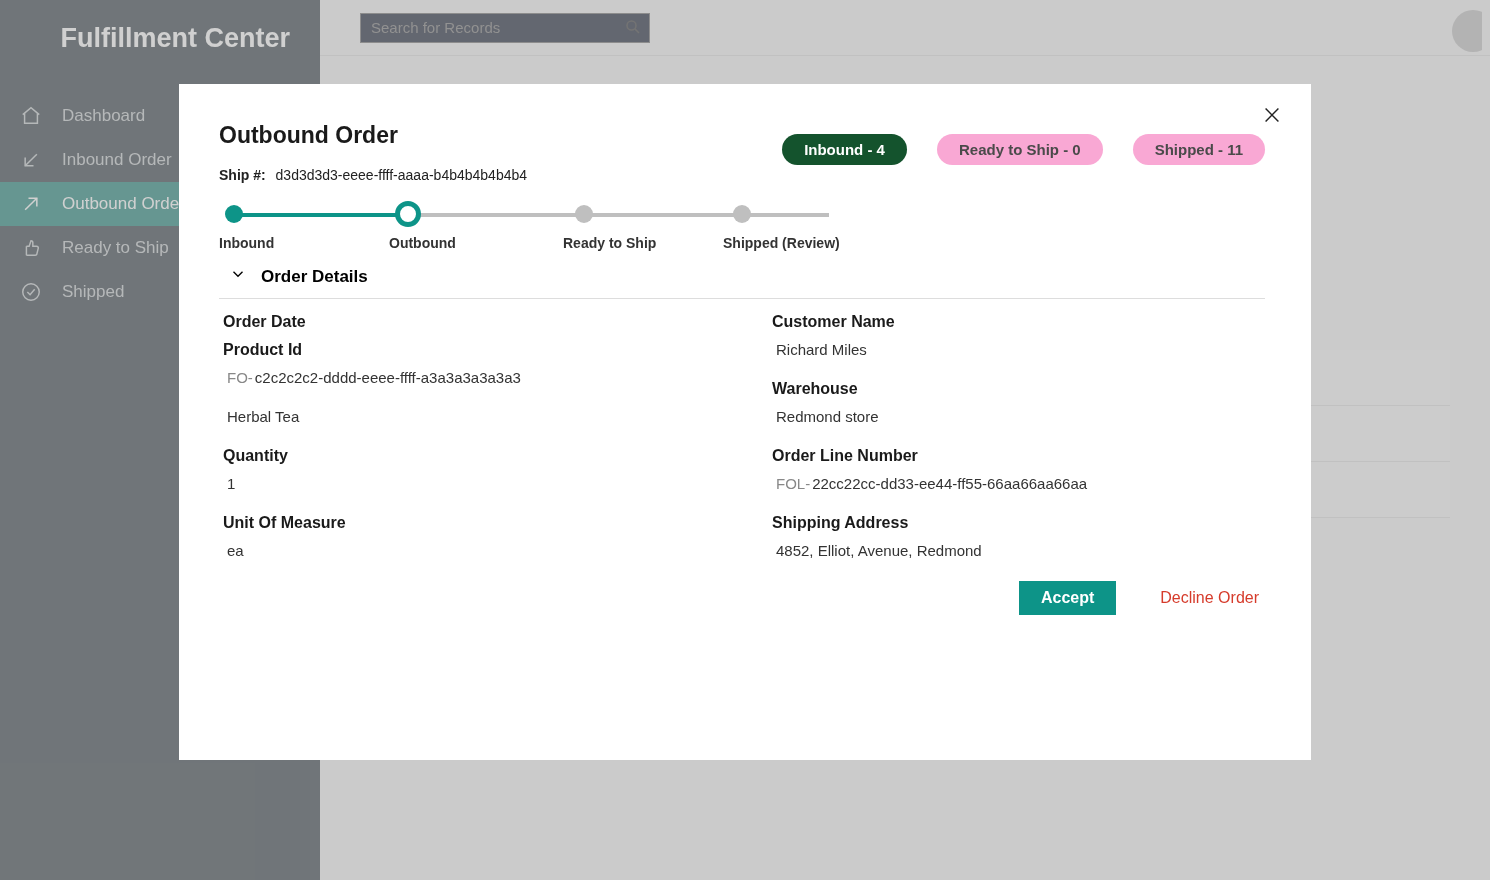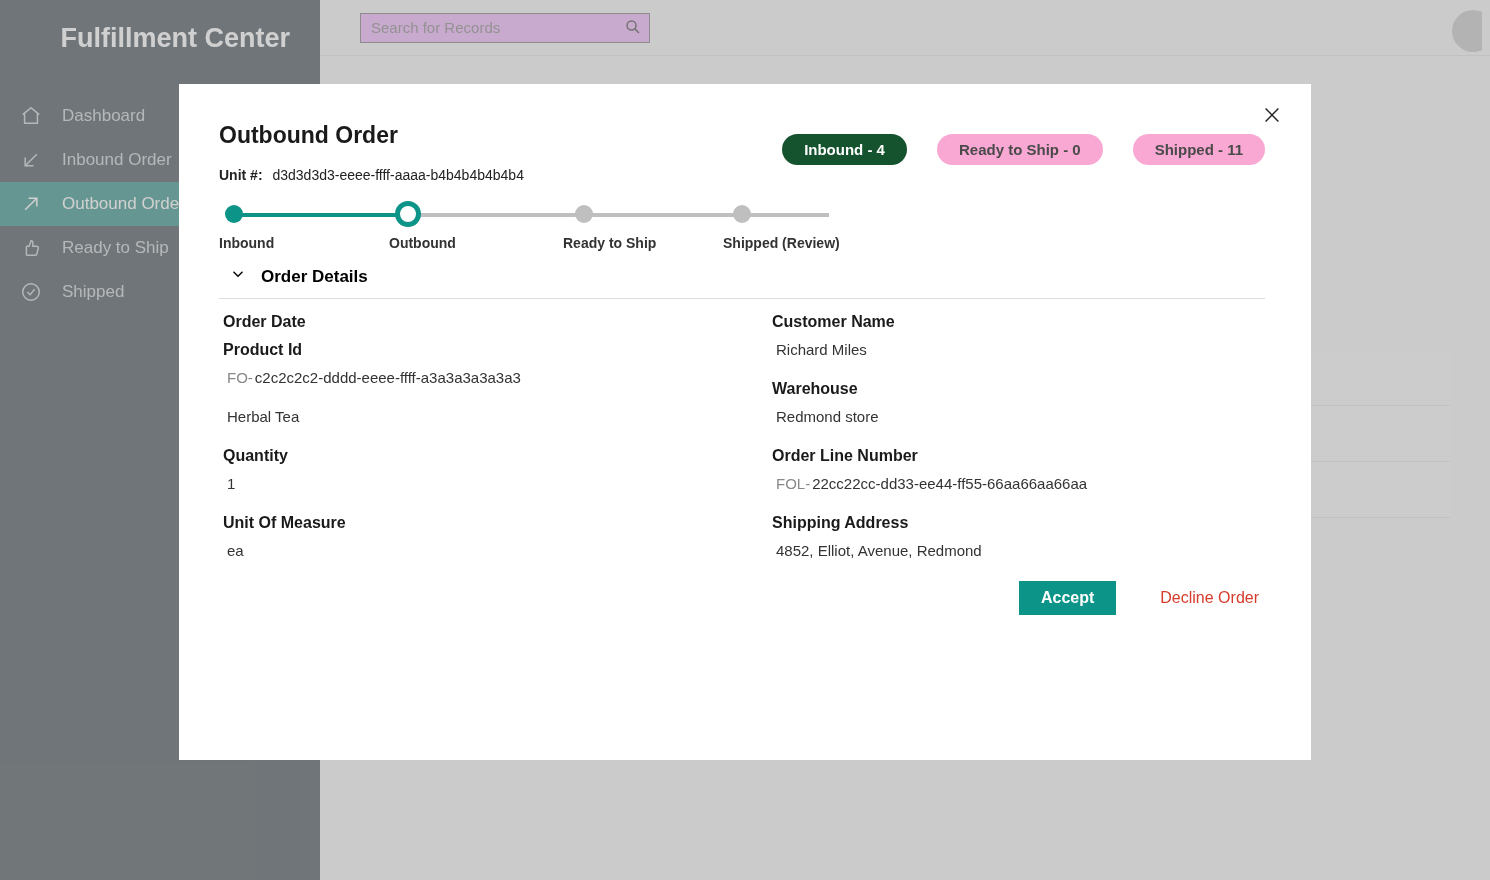--- a/index.html
+++ b/index.html
@@ -61,21 +61,21 @@
     position: relative;
     width: 290px;
   }
   .search-input {
     width: 100%;
     height: 30px;
     padding: 4px 34px 4px 10px;
     border: 1px solid #6b6b6b;
     font-size: 15px;
     color: #666;
-    background: #f0abfc;
+    background: #0f172a;
   }
   .search-icon {
     position: absolute;
     right: 8px;
     top: 5px;
     color: #333;
   }
   .avatar-ghost {
     position: absolute;
     right: -4px;
@@ -320,21 +320,21 @@
     <span class="modal-close">
       <svg width="22" height="22" viewBox="0 0 24 24" stroke="currentColor" stroke-width="1.6">
           <path d="M5 5l14 14M19 5 5 19"></path>
         </svg>
     </span>
 
     <div class="modal-header">
       <div>
         <div class="modal-title">Outbound Order</div>
         <div class="order-num-row">
-          <span class="lbl">Unit #:</span>
+          <span class="lbl">Ship #:</span>
           <span>d3d3d3d3-eeee-ffff-aaaa-b4b4b4b4b4b4</span>
         </div>
       </div>
       <div class="pills">
         <div class="pill primary">Inbound - 4</div>
         <div class="pill">Ready to Ship - 0</div>
         <div class="pill">Shipped - 11</div>
       </div>
     </div>
 

